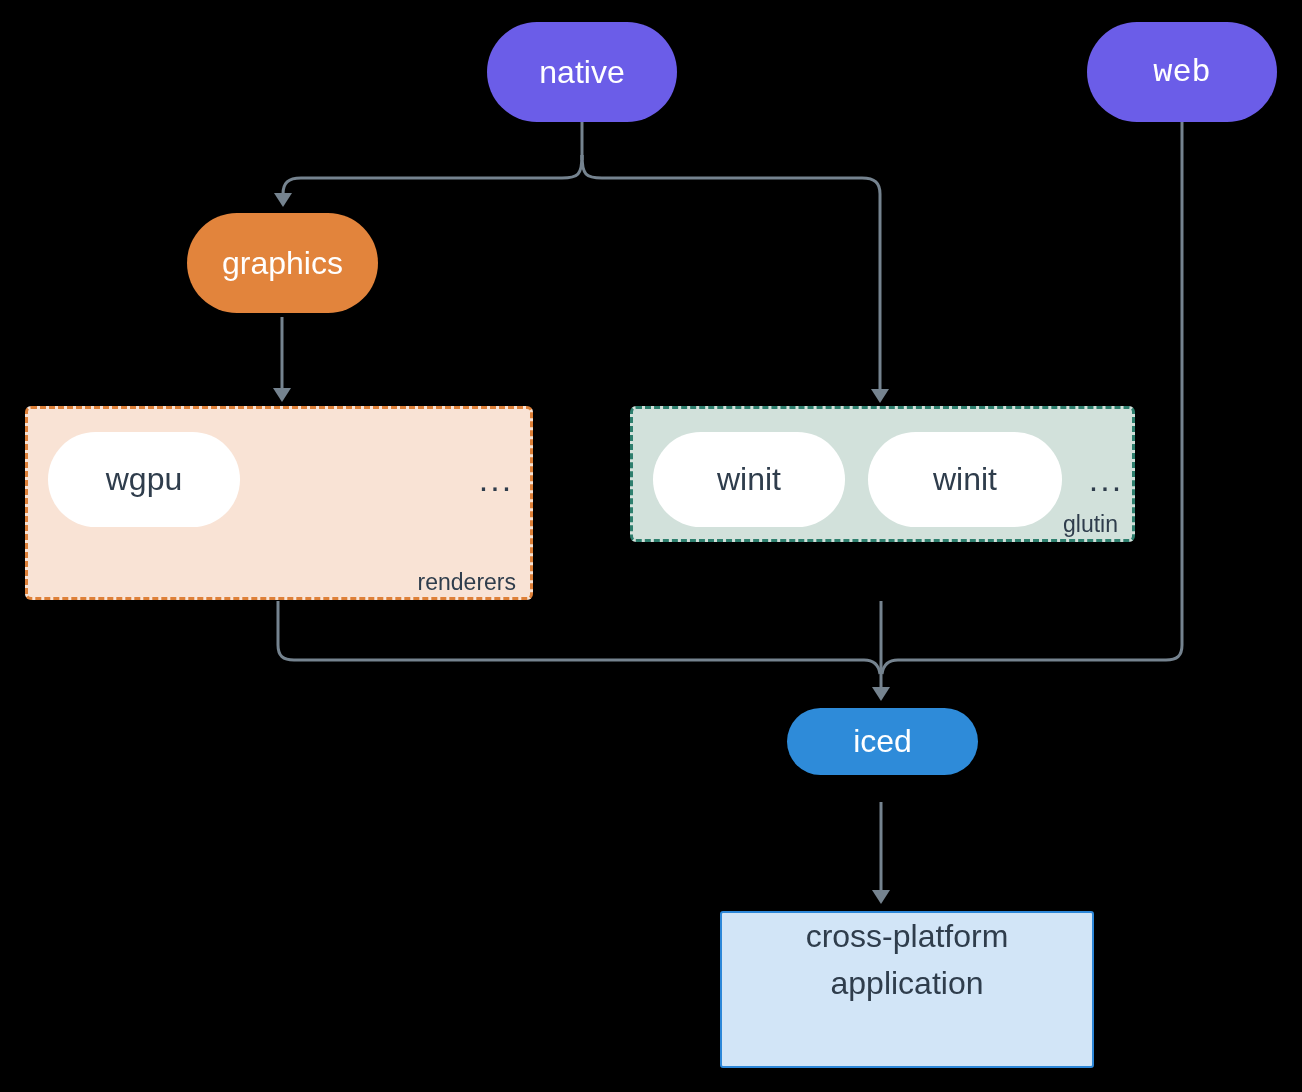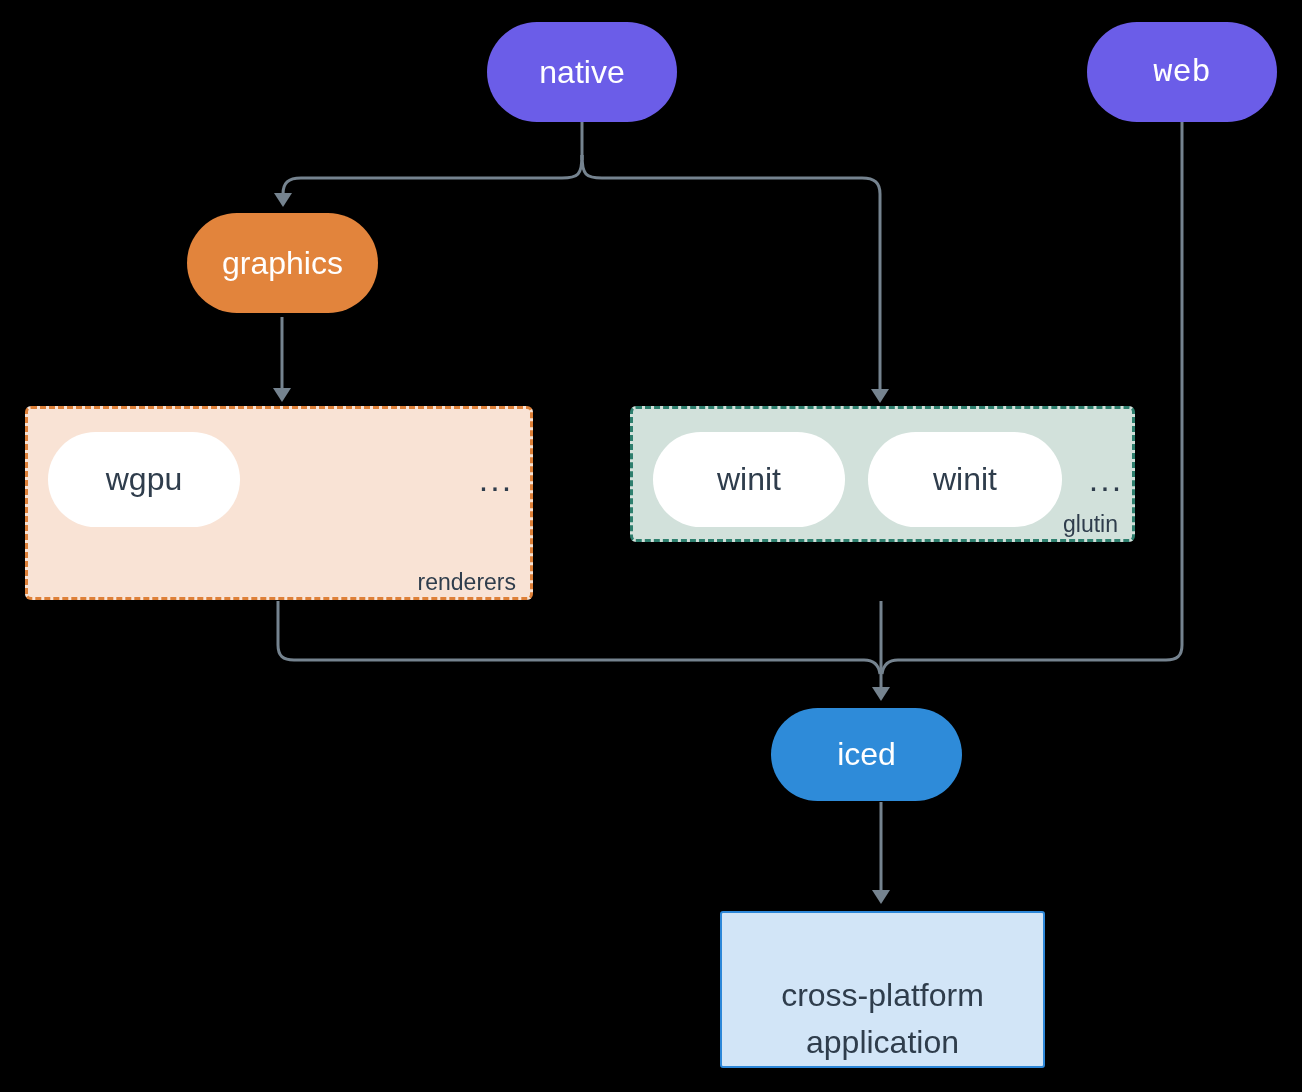--- a/index.html
+++ b/index.html
@@ -14,37 +14,37 @@
   .canvas{position:relative;width:1302px;height:1092px;background:var(--bg);overflow:hidden;}
   .edges{position:absolute;left:0;top:0;width:1302px;height:1092px;}
   .edge{stroke:var(--line);stroke-width:3;fill:none;}
   .arrow{fill:var(--line);stroke:none;}
   .pill{position:absolute;display:flex;align-items:center;justify-content:center;
         color:var(--node-text);font-size:32px;border-radius:999px;}
   .pill.small{color:var(--text-dark);background:#ffffff;}
   .pill-native{left:487px;top:22px;width:190px;height:100px;background:var(--pill-purple);}
   .pill-web{left:1087px;top:22px;width:190px;height:100px;background:var(--pill-purple);font-family:Liberation Mono, monospace;}
   .pill-graphics{left:187px;top:213px;width:191px;height:100px;background:var(--pill-orange);}
-  .pill-iced{left:771px;top:708px;width:191px;height:93px;background:var(--pill-blue);}
+  .pill-iced{left:787px;top:708px;width:191px;height:67px;background:var(--pill-blue);}
   .group{position:absolute;border-radius:6px;box-sizing:border-box;}
   .group-renderers{left:25px;top:406px;width:508px;height:194px;
        background:var(--renderers-bg);border:3px dashed var(--renderers-border);}
   .group-shells{left:630px;top:406px;width:505px;height:136px;
        background:var(--shells-bg);border:3px dashed var(--shells-border);}
   .group .pill{top:23px;height:95px;}
   .g-item1{left:20px;width:192px;}
   .g-item2{left:235px;width:194px;}
   .dots{position:absolute;top:23px;height:95px;left:437px;width:62px;
         display:flex;align-items:center;justify-content:center;
         color:var(--text-dark);font-size:34px;letter-spacing:2px;}
   .group-shells .dots{left:442px;}
   .group-label{position:absolute;right:14px;bottom:1px;color:var(--text-dark);font-size:23px;}
-  .app-box{position:absolute;left:720px;top:911px;width:325px;height:157px;box-sizing:border-box;
+  .app-box{position:absolute;left:720px;top:911px;width:374px;height:157px;box-sizing:border-box;
         background:var(--app-bg);border:2px solid var(--app-border);border-radius:3px;
-        display:flex;align-items:flex-end;justify-content:center;text-align:center;
+        display:flex;align-items:flex-start;justify-content:center;text-align:center;
         color:var(--text-dark);font-size:32px;line-height:47px;padding:0 38px;}
 </style>
 </head>
 <body>
 
 <div class="canvas">
 
   <svg class="edges" viewBox="0 0 1302 1092" xmlns="http://www.w3.org/2000/svg">
 
     <path class="edge" d="M 582 122 L 582 160"></path>

